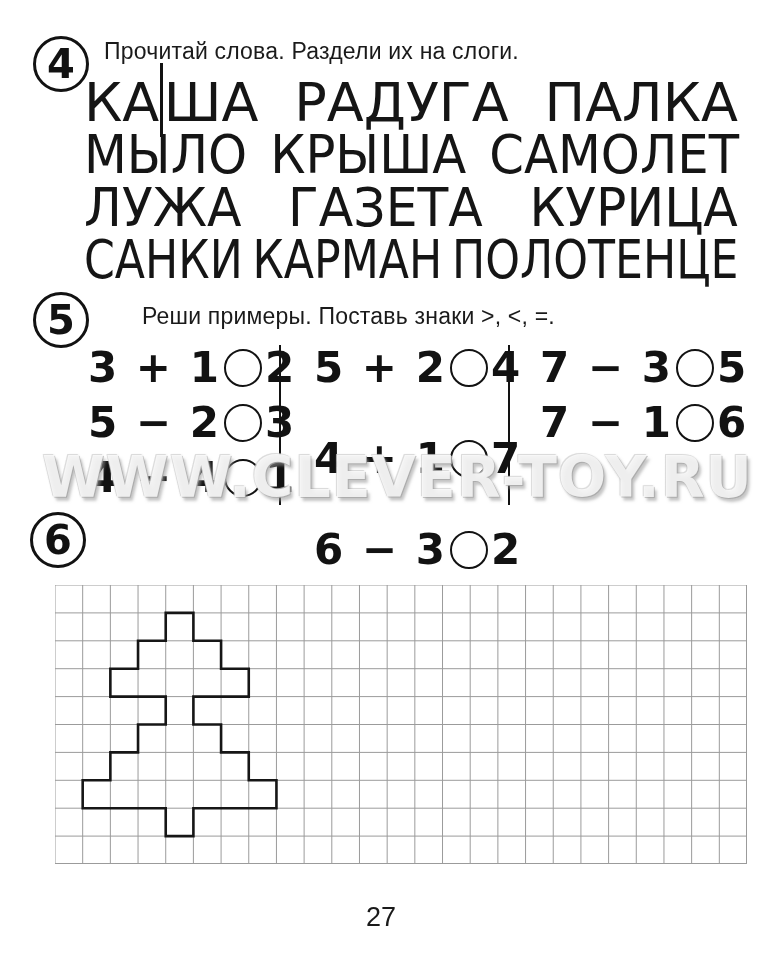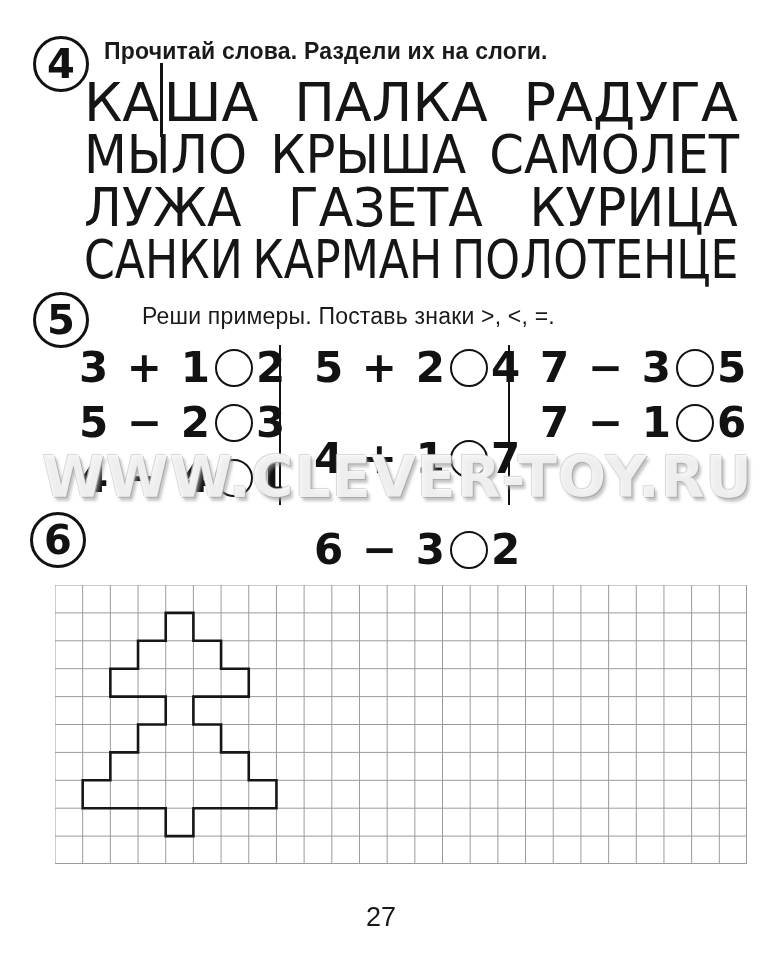--- a/index.html
+++ b/index.html
@@ -16,42 +16,42 @@
     background:#fff;
   }
   .badge-4 { left:33px; top:36px; }
   .badge-5 { left:33px; top:292px; }
   .badge-6 { left:30px; top:512px; }
 
   .instruction {
     position:absolute; left:104px; font-size:23px; letter-spacing:0.2px;
     color:#1a1a1a; white-space:nowrap;
   }
-  .instr-4 { top:38px;font-weight:bold; }
+  .instr-4 { top:38px; }
   .instr-5 { top:303px;margin-left:38px; }
 
   
   .word-row {
     position:absolute; left:84px; display:flex; justify-content:space-between;
     font-family:"DejaVu Sans", sans-serif; font-size:54px; line-height:56px;
     color:#151515; white-space:nowrap; transform-origin:left center;
   }
   .word-row-1 { top:75px;  width:654px; }
   .word-row-2 { top:127px; width:712px; transform:scaleX(0.92); }
   .word-row-3 { top:180px; width:700px; transform:scaleX(0.934); }
   .word-row-4 { top:232px; width:800px; transform:scaleX(0.818); }
   .syll-word { display:flex; align-items:flex-start; }
   .syll-divider {
     width:2.5px; height:74px; background:#121212; margin:0 1px;
     position:relative; top:-12px;
   }
 
   
   .col { position:absolute; top:340px; display:flex; flex-direction:column; }
-  .col-1 { left:79px; }
+  .col-1 { left:88px; }
   .col-2 { left:314px;gap:36px; }
   .col-3 { left:540px; }
   .prob {
     height:55px; display:flex; align-items:center;
     font-family:"DejaVu Sans", sans-serif; font-weight:bold; font-size:42px;
     color:#121212; white-space:nowrap;
   }
   .prob .expr { letter-spacing:2px; }
   .cmp-circle {
     display:inline-block; width:38px; height:38px; border:2.5px solid #121212;
@@ -93,22 +93,22 @@
     <span>4</span>
   </div>
   <div class="instruction instr-4">Прочитай слова. Раздели их на слоги.</div>
 
   <div class="word-row word-row-1">
     <span class="syll-word">
       <span>КА</span>
       <span class="syll-divider"></span>
       <span>ША</span>
     </span>
+    <span>РАДУГА</span>
     <span>ПАЛКА</span>
-    <span>РАДУГА</span>
   </div>
 
   <div class="word-row word-row-2">
     <span>МЫЛО</span>
     <span>КРЫША</span>
     <span>САМОЛЕТ</span>
   </div>
 
   <div class="word-row word-row-3">
     <span>ЛУЖА</span>

